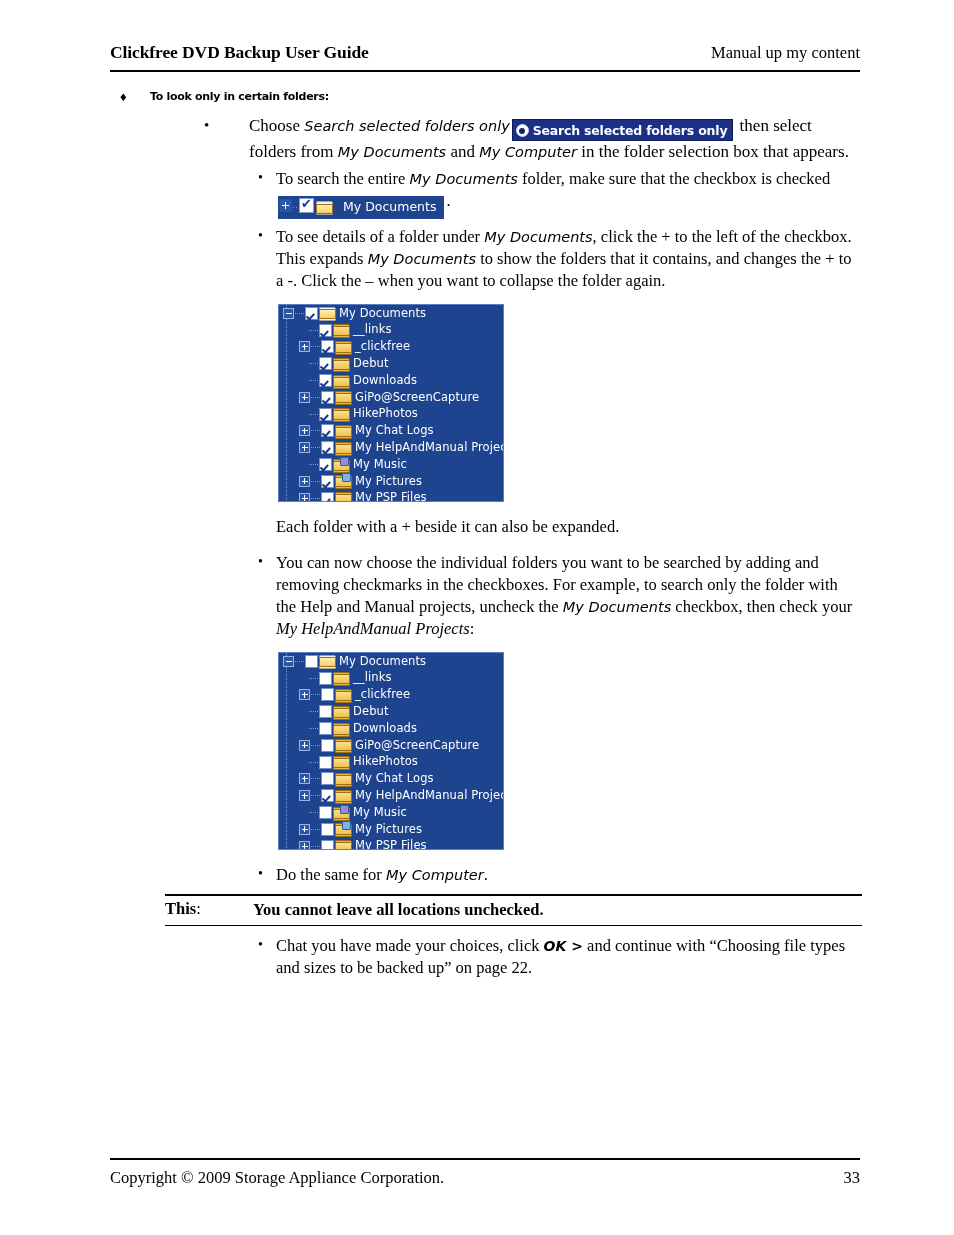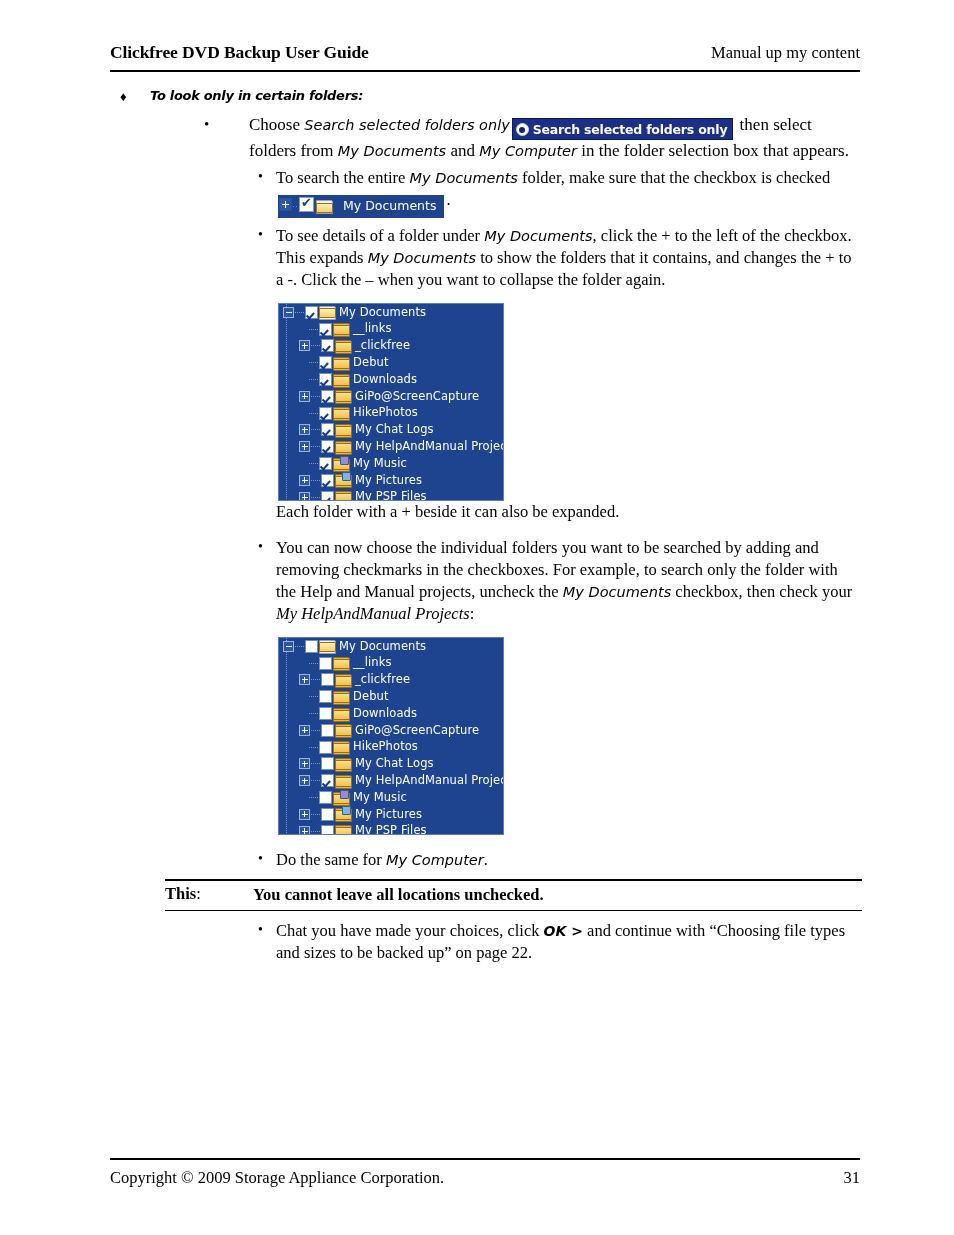--- a/index.html
+++ b/index.html
@@ -68,24 +68,23 @@
   .lvl1 .diamond {
     position: absolute;
     left: 10px;
     top: 1px;
     font-size: 13px;
     line-height: 19px;
   }
   .lvl1 .heading {
     font-family: "DejaVu Sans", sans-serif;
     font-weight: bold;
-    font-size: 13px;
+    font-size: 11px;
     line-height: 20px;
     letter-spacing: -0.3px;
-    font-style: italic;
   }
 
   .lvl2 {
     position: relative;
     padding-left: 113px;
     margin-top: 5px;
   }
   .lvl2 > .bullet {
     position: absolute;
     left: 94px;
@@ -598,21 +597,21 @@
             <span class="chk on"></span>
             <span class="folder">
               <span class="back"></span>
               <span class="front"></span>
             </span>
             <span class="label">My PSP Files</span>
           </div>
         </div>
     </div>
 
-    <div class="plain3" style="">
+    <div class="plain3" style="margin-top:14px;">
       <span>Each folder with a + beside it can also be expanded.</span>
     </div>
 
     <div class="lvl3" style="margin-top:14px;">
       <span class="bullet">•</span>
       <div class="para3"><span>You can now choose the individual folders you want to be searched by adding and removing checkmarks in the checkboxes. For example, to search only the folder with the Help and Manual projects, uncheck the </span><span class="sans-it">My Documents</span><span> checkbox, then check your </span><i class="it">My HelpAndManual Projects</i><span>:</span></div>
     </div>
 
     <div class="tree-wrap" style="margin-top:12px;margin-left:168px;">
       <div class="tree" id="tree2" style="width: 224px; height: 196px; background: rgb(30, 68, 144); border-color: rgb(91, 126, 194);">
@@ -771,16 +770,16 @@
     <div class="lvl3" style="margin-top:9px;">
       <span class="bullet">•</span>
       <div class="para3"><span>Chat you have made your choices, click </span><span class="sans-b">OK &gt;</span><span> and continue with “Choosing file types and sizes to be backed up” on page 22.</span></div>
     </div>
 
   </div>
 
   <div class="footer-rule"></div>
   <div class="footer">
     <div>Copyright © 2009  Storage Appliance Corporation.</div>
-    <div>31</div>
+    <div>33</div>
   </div>
 
 </div>
 
 </body></html>

